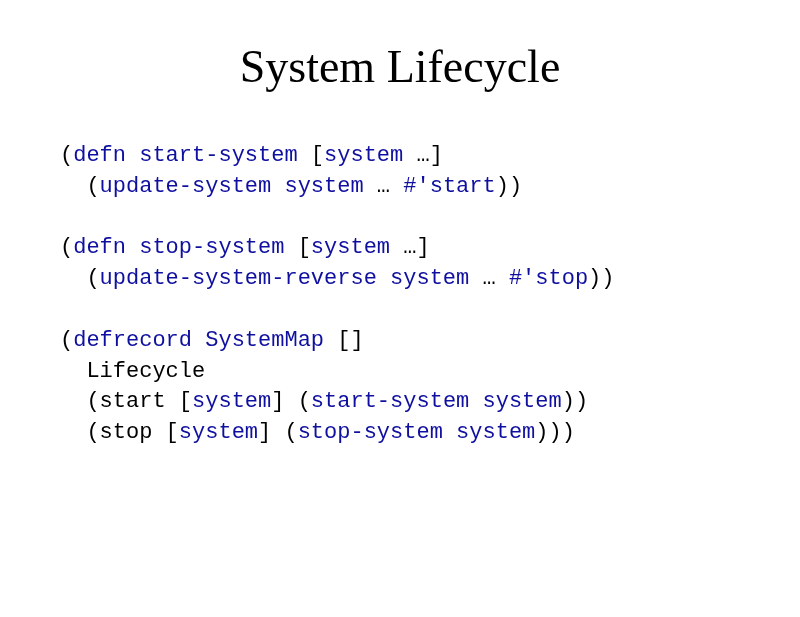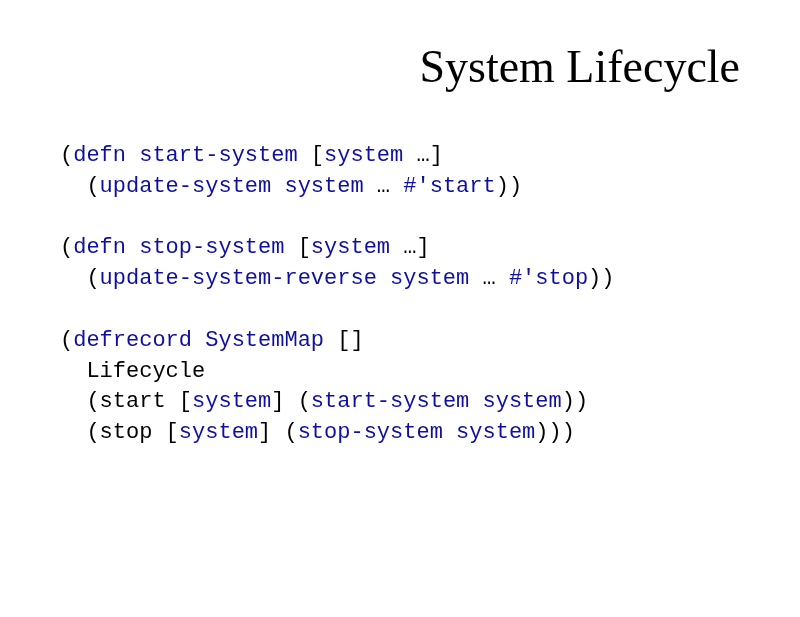--- a/index.html
+++ b/index.html
@@ -10,21 +10,21 @@
     body {
       width: 800px;
       height: 617px;
       background: #ffffff;
       font-family: Georgia, 'Times New Roman', serif;
       padding: 40px 60px;
     }
     .title {
       font-size: 46px;
       font-weight: normal;
-      text-align: right;
+      text-align: center;
       color: #000000;
       margin-bottom: 40px;
       font-family: Georgia, 'Times New Roman', serif;
     }
     .code-block {
       font-family: 'Courier New', Courier, monospace;
       font-size: 22px;
       line-height: 1.4;
       white-space: pre;
       margin-top: 48px;

